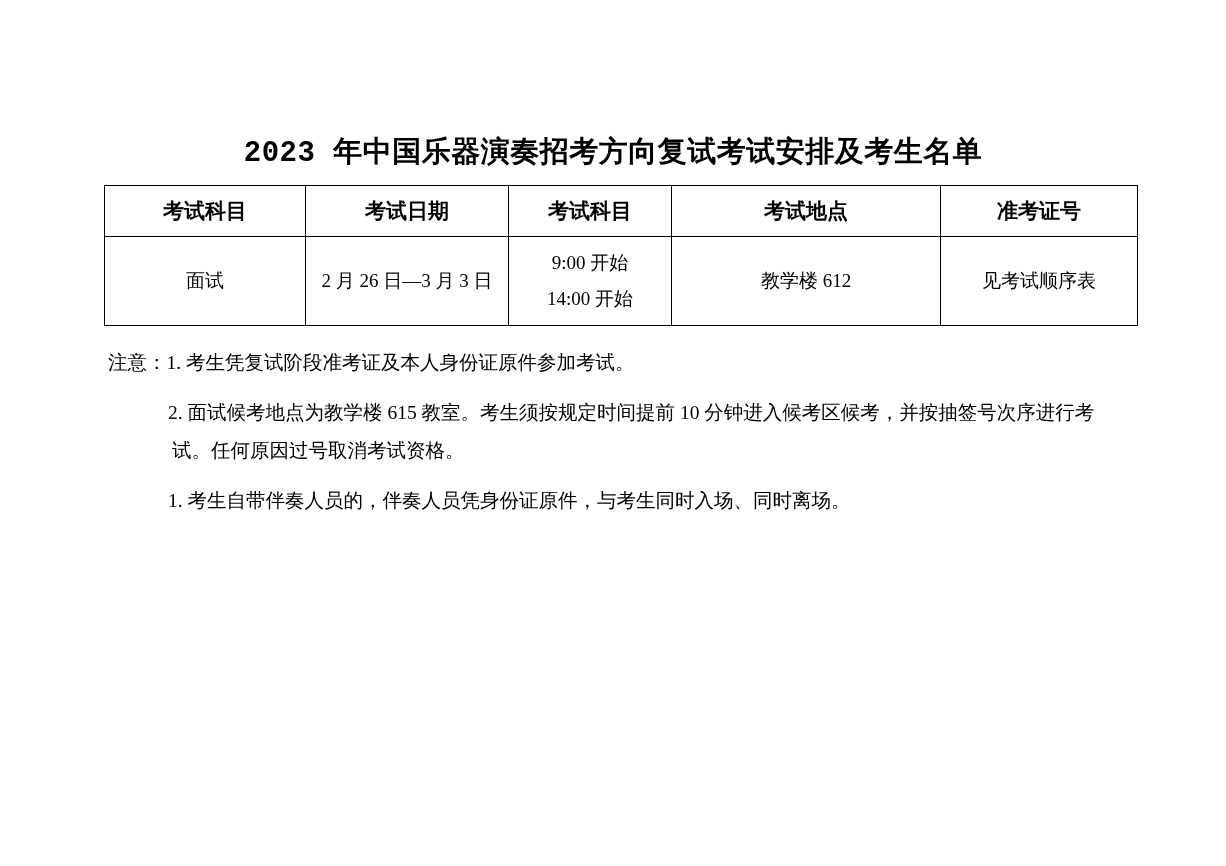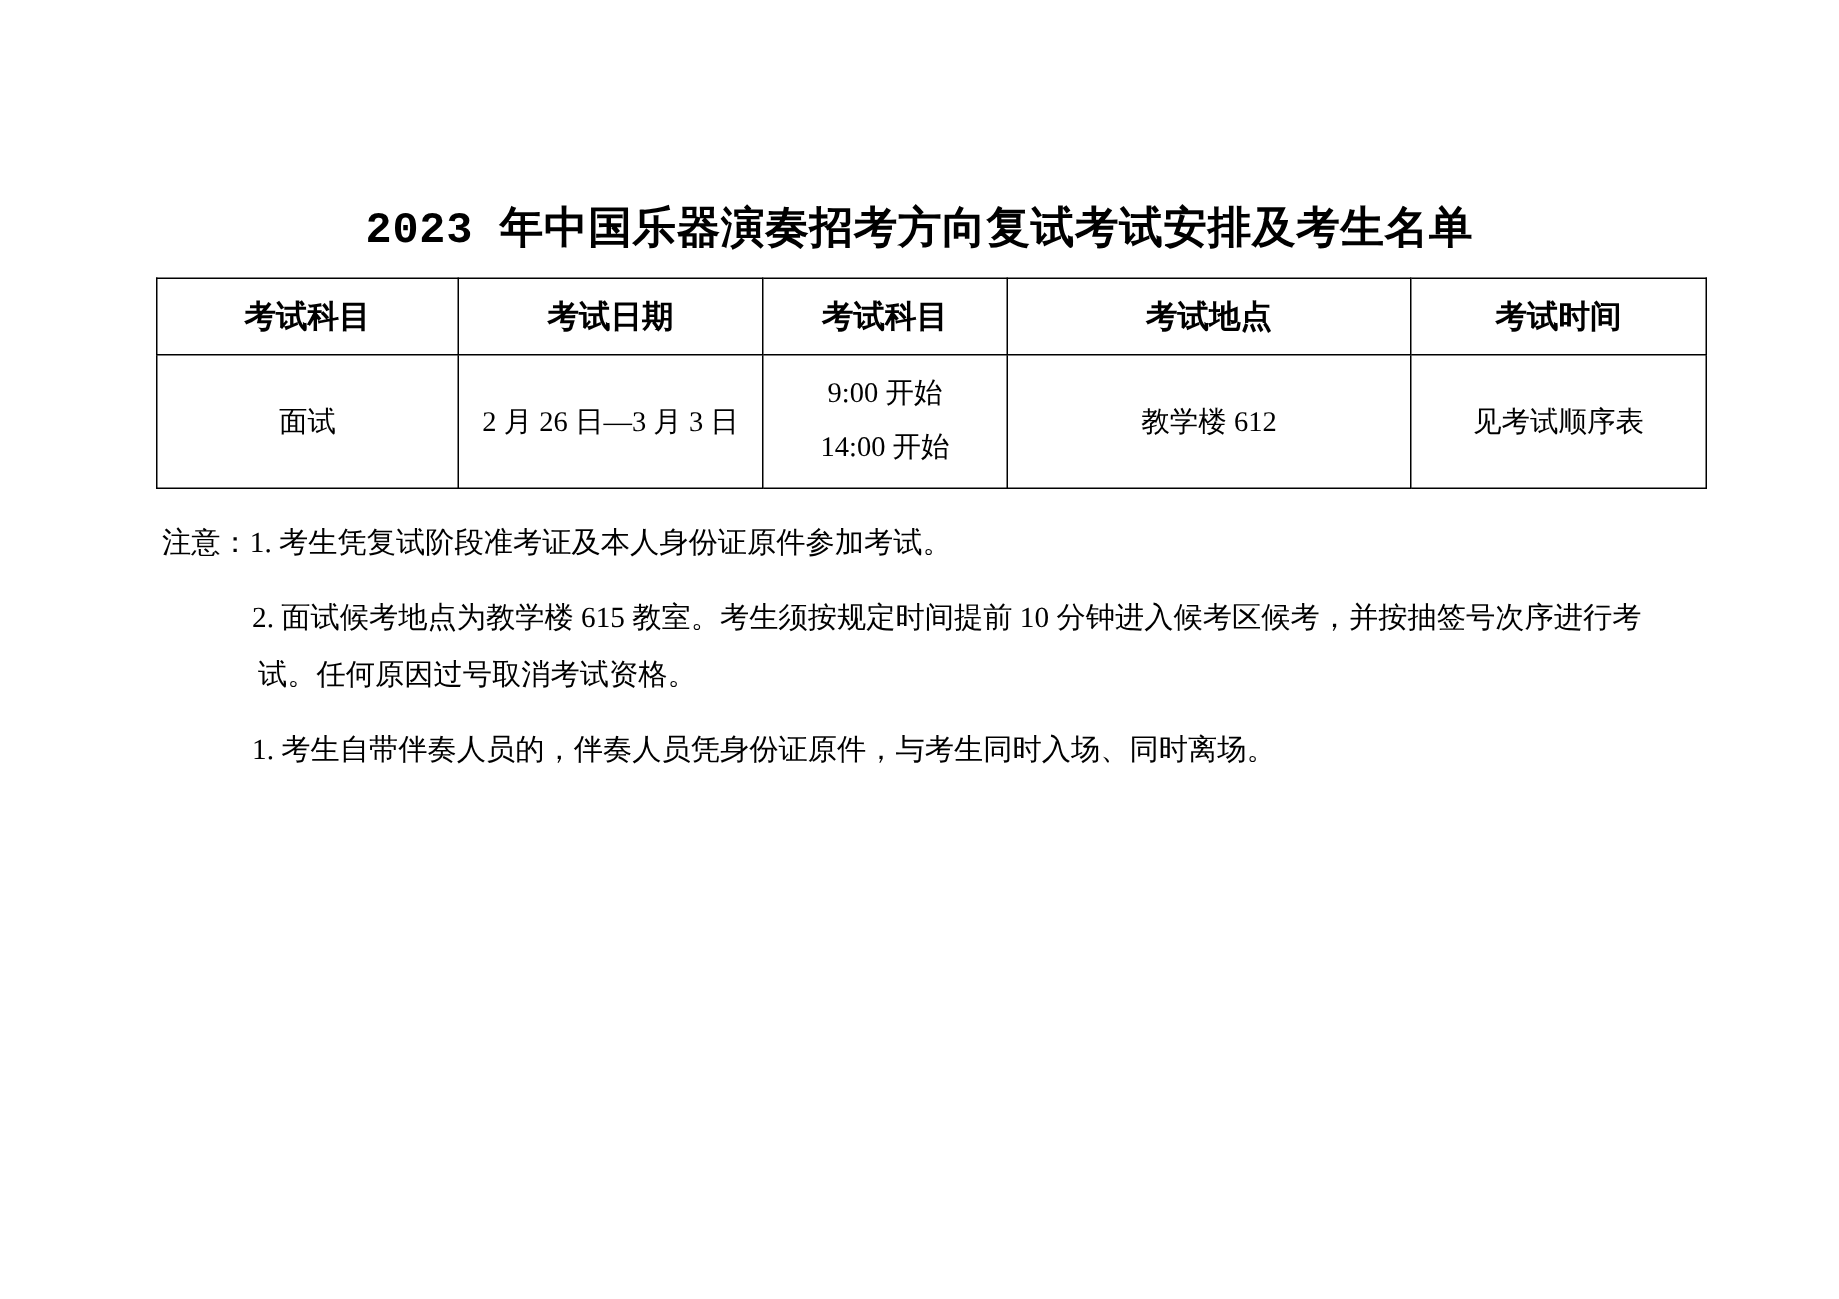--- a/index.html
+++ b/index.html
@@ -103,21 +103,21 @@
 
   <div class="doc-title">2023 年中国乐器演奏招考方向复试考试安排及考生名单</div>
 
   <table class="exam-table">
     <tbody>
       <tr class="head-row">
         <td class="col-subject">考试科目</td>
         <td class="col-date">考试日期</td>
         <td class="col-time">考试科目</td>
         <td class="col-place">考试地点</td>
-        <td class="col-ticket">考试时间</td>
+        <td class="col-ticket">准考证号</td>
       </tr>
       <tr class="body-row">
         <td class="col-subject">面试</td>
         <td class="col-date">2 月 26 日—3 月 3 日</td>
         <td class="col-time">
           <div class="time-lines">
             <div>9:00 开始</div>
             <div>14:00 开始</div>
           </div>
         </td>

